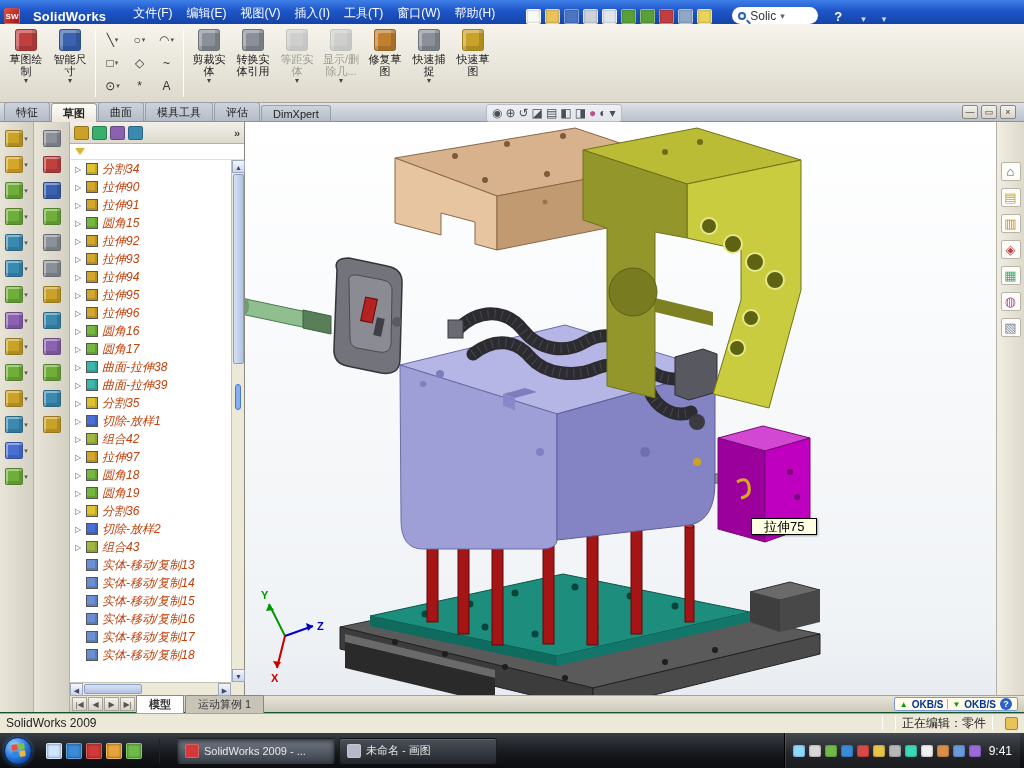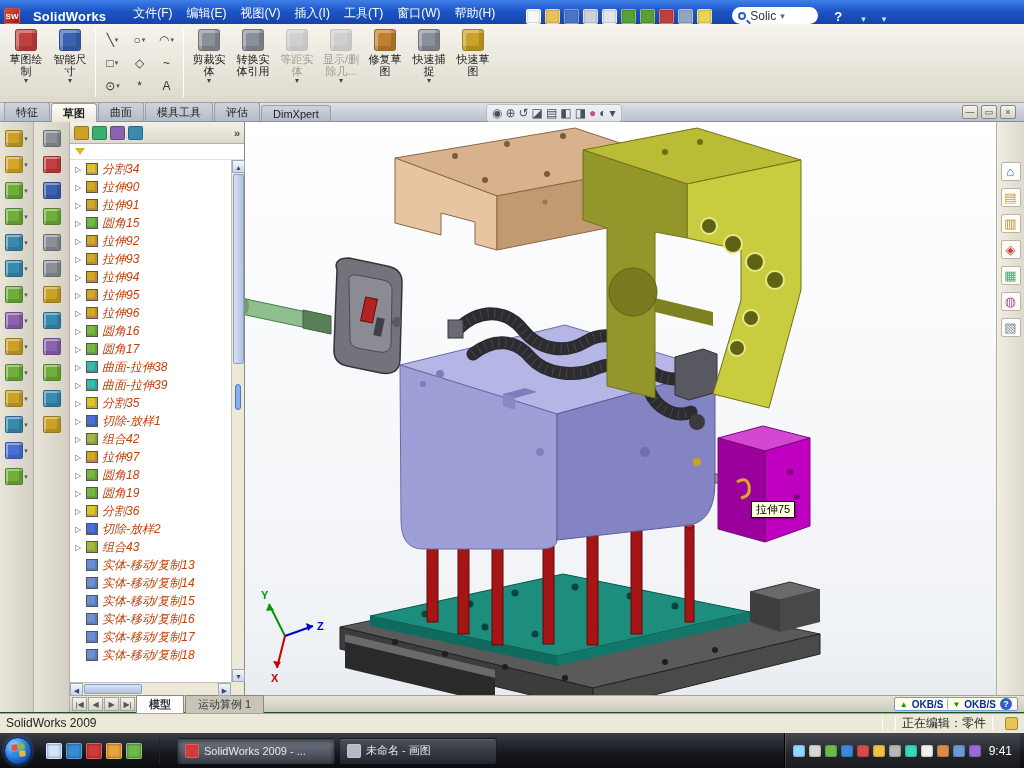--- a/index.html
+++ b/index.html
@@ -108,22 +108,22 @@
     border:1px solid #4a78c8; border-radius:3px; z-index:3; }
   .tree-hscroll { position:absolute; bottom:0; left:0; right:13px; height:13px; background:#ece9d8;
     border-top:1px solid #c4c0b4; }
   .hthumb { position:absolute; left:14px; top:1px; height:10px; width:58px;
     background:linear-gradient(#d8e2f4,#b0c2e0); border:1px solid #8aa0c4; border-radius:2px; }
   .hcorner { position:absolute; right:0; bottom:0; width:13px; height:13px; background:#ece9d8; }
 
   
   .viewport { width:751px; height:573px; position:relative;
     background:linear-gradient(#ffffff, #f0f3f6 88%, #e8ecf0); overflow:hidden; }
-  .tooltip { position:absolute; left:506px; top:379px; background:#ffffe1; border:1px solid #000;
-    font-size:11px; padding:0 4px; line-height:15px; box-shadow:1px 1px 2px #0005; }
+  .tooltip { position:absolute; left:506px; top:396px; background:#ffffe1; border:1px solid #000;
+    font-size:13px; padding:0 12px; line-height:15px; box-shadow:1px 1px 2px #0005; }
 
   
   .taskpane { width:28px; background:linear-gradient(90deg,#f0ede2,#ddd9cc); border-left:1px solid #b4b0a4;
     display:flex; flex-direction:column; align-items:center; padding-top:40px; gap:7px; }
   .tpico { width:20px; height:19px; display:flex; align-items:center; justify-content:center;
     font-size:13px; background:#fdfcf8; border:1px solid #b8b4a8; border-radius:2px; }
 
   
   .modeltabs { height:17px; background:linear-gradient(#e8e4d8,#ccc8bc); border-top:1px solid #a8a49a;
     display:flex; align-items:center; padding-left:2px; }

